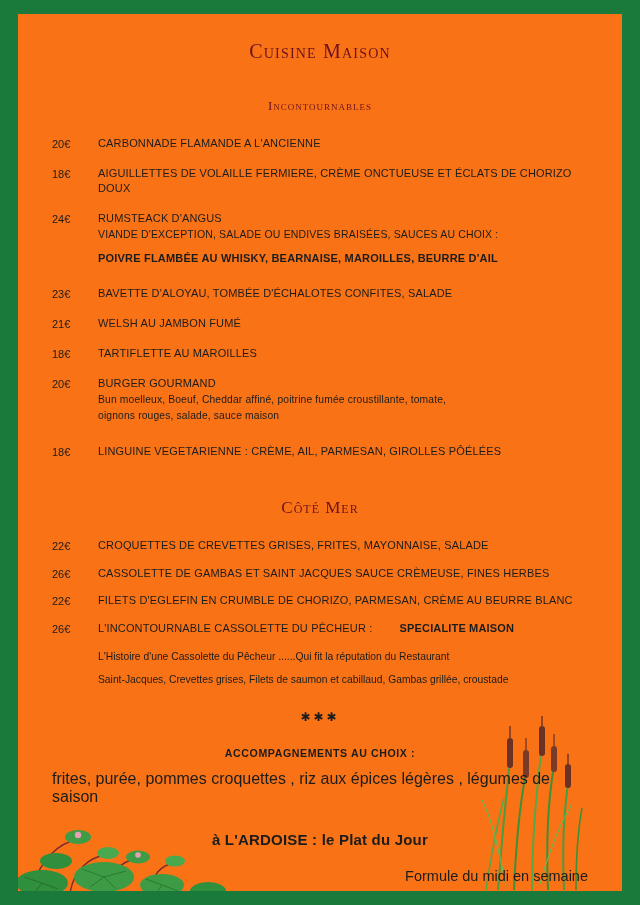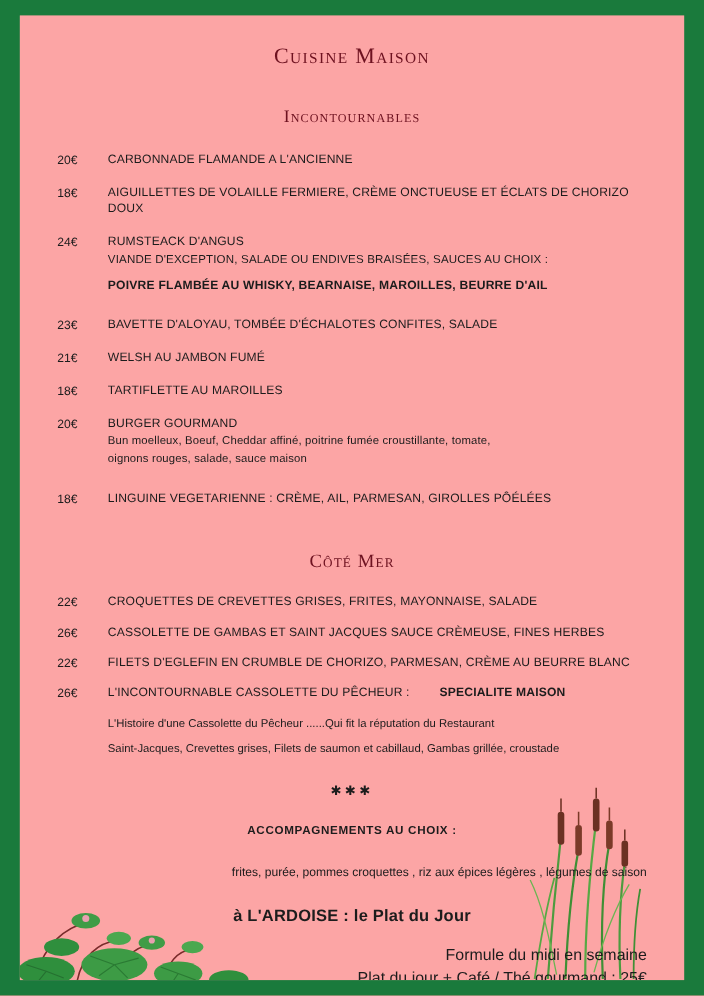--- a/index.html
+++ b/index.html
@@ -12,21 +12,21 @@
     background: #1a7a3c;
     font-family: "Liberation Sans", sans-serif;
     overflow: hidden;
   }
   .page {
     position: absolute;
     left: 18px;
     top: 14px;
     width: 604px;
     height: 877px;
-    background: #fca5a5;
+    background: #f97316;
     overflow: hidden;
   }
   .content {
     position: relative;
     z-index: 3;
     padding: 0 34px;
   }
 
   
   .main-title {
@@ -37,21 +37,21 @@
     font-size: 20px;
     letter-spacing: 1.2px;
     margin: 26px 0 0 0;
     font-weight: normal;
   }
   .section-title {
     text-align: center;
     font-family: "Liberation Serif", serif;
     font-variant: small-caps;
     color: #6e1220;
-    font-size: 16px;
+    font-size: 13px;
     letter-spacing: 1px;
     font-weight: normal;
     margin: 35px 0 0 0;
   }
   .section-title.mer {
     margin-top: 38px;
     font-size: 17px;
   }
 
   
@@ -123,24 +123,24 @@
   
   .accomp-title {
     text-align: center;
     font-size: 10.6px;
     letter-spacing: 0.6px;
     color: #1c1c1c;
     margin-top: 23px;
     font-weight: bold;
   }
   .accomp-list {
-    text-align: right;
-    font-size: 11px;
-    color: #1c1c1c;
-    margin-top: 26px;
+    text-align: left;
+    font-size: 16px;
+    color: #1c1c1c;
+    margin-top: 11px;
   }
 
   
   .ardoise {
     text-align: center;
     font-size: 15px;
     font-weight: bold;
     color: #1c1c1c;
     margin-top: 25px;
     letter-spacing: 0.2px;

